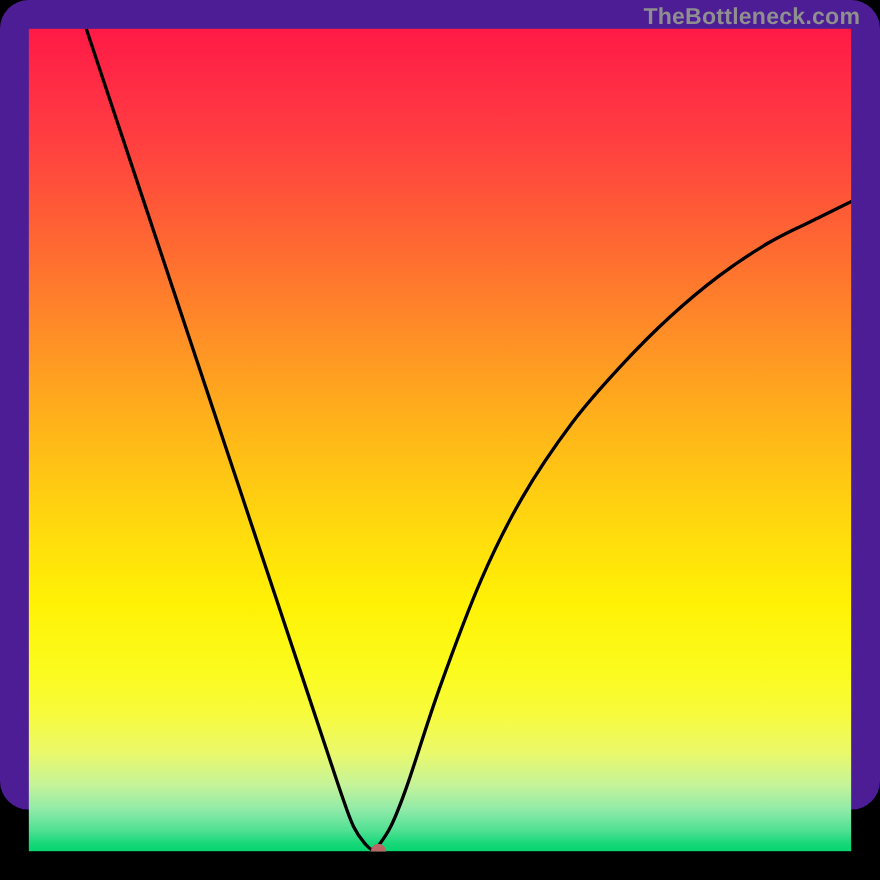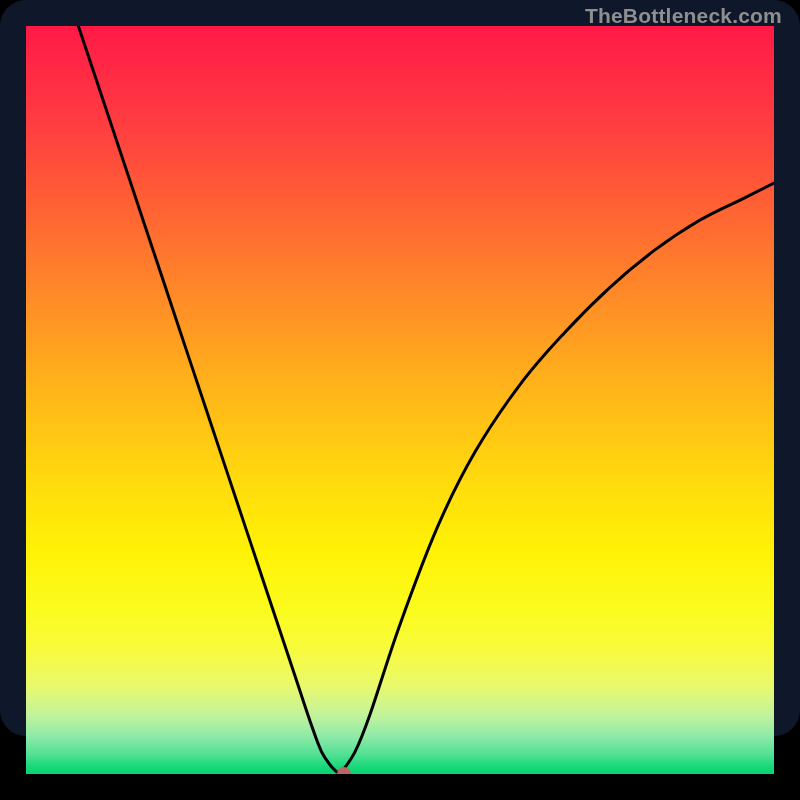--- a/index.html
+++ b/index.html
@@ -9,21 +9,21 @@
     height: 800px;
     background: #000000;
     overflow: hidden;
   }
   .frame {
     position: absolute;
     top: 0;
     left: 0;
     width: 800px;
     height: 736px;
-    background: #0f172a;
+    background: #4c1d95;
     border-radius: 26px;
   }
   .watermark {
     position: absolute;
     top: 4px;
     right: 18px;
     font-family: Arial, Helvetica, sans-serif;
     font-size: 21px;
     font-weight: 600;
     color: #8f8f8f;

